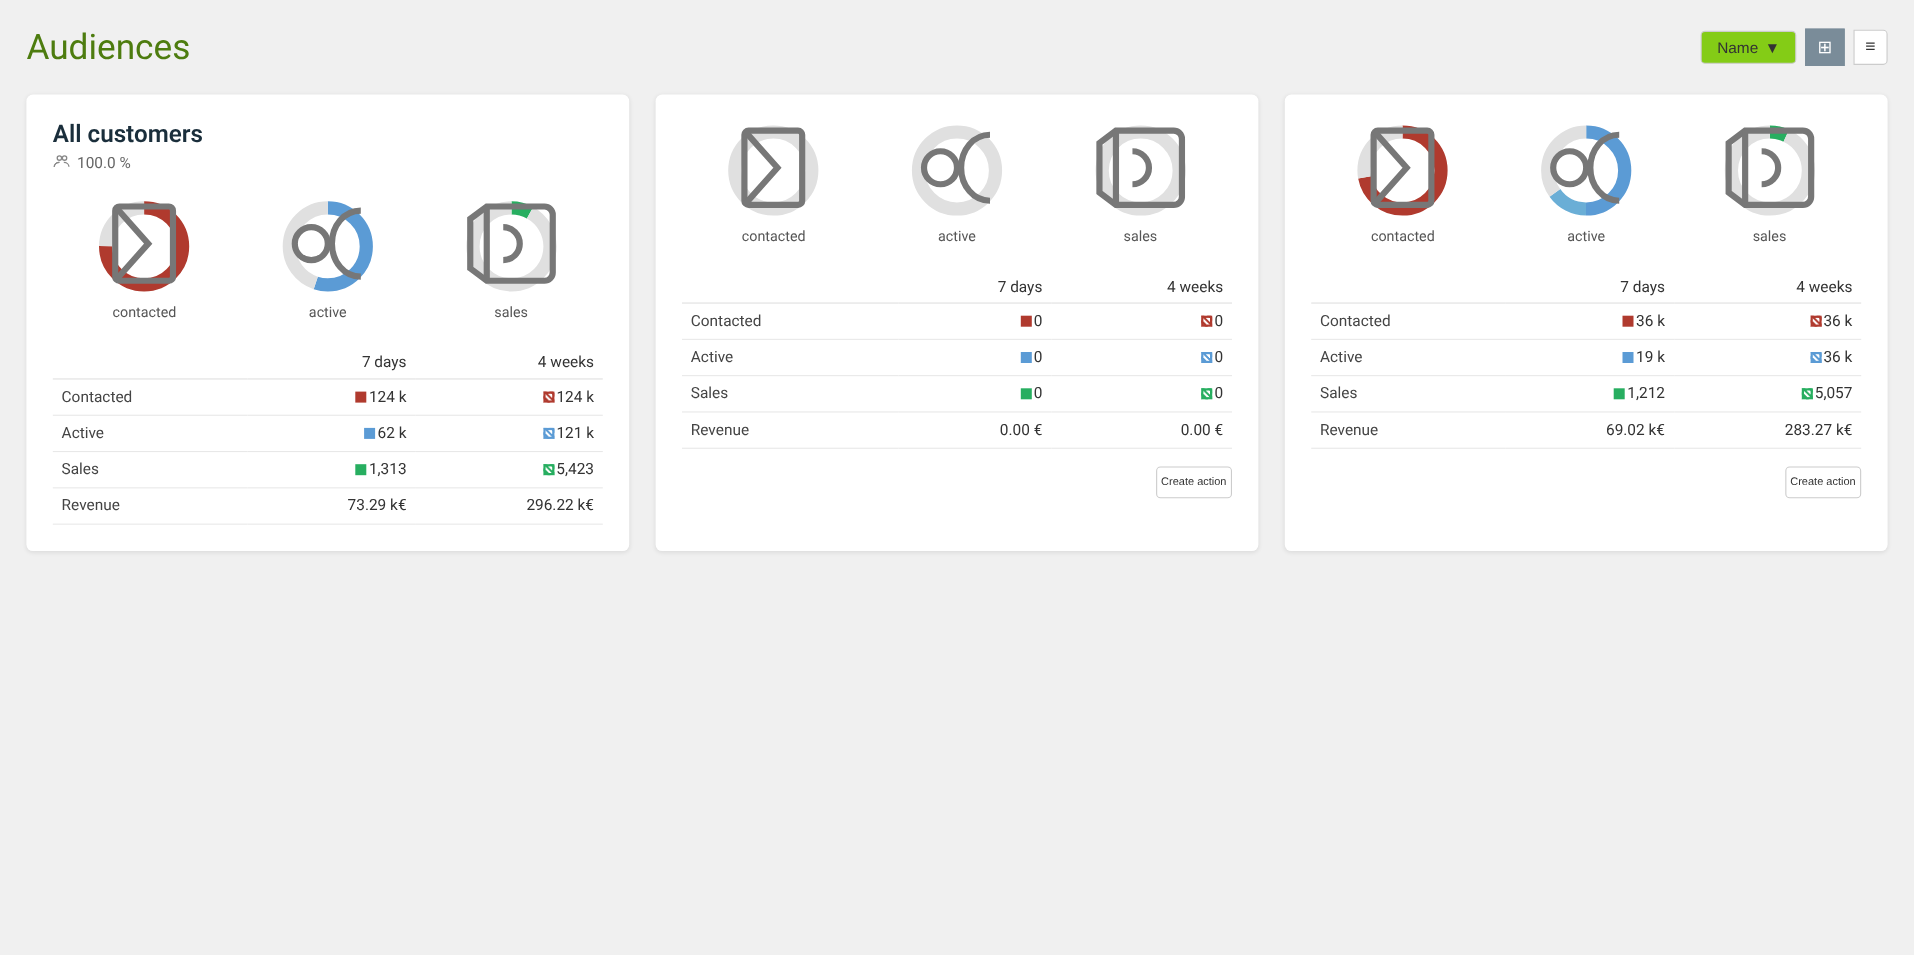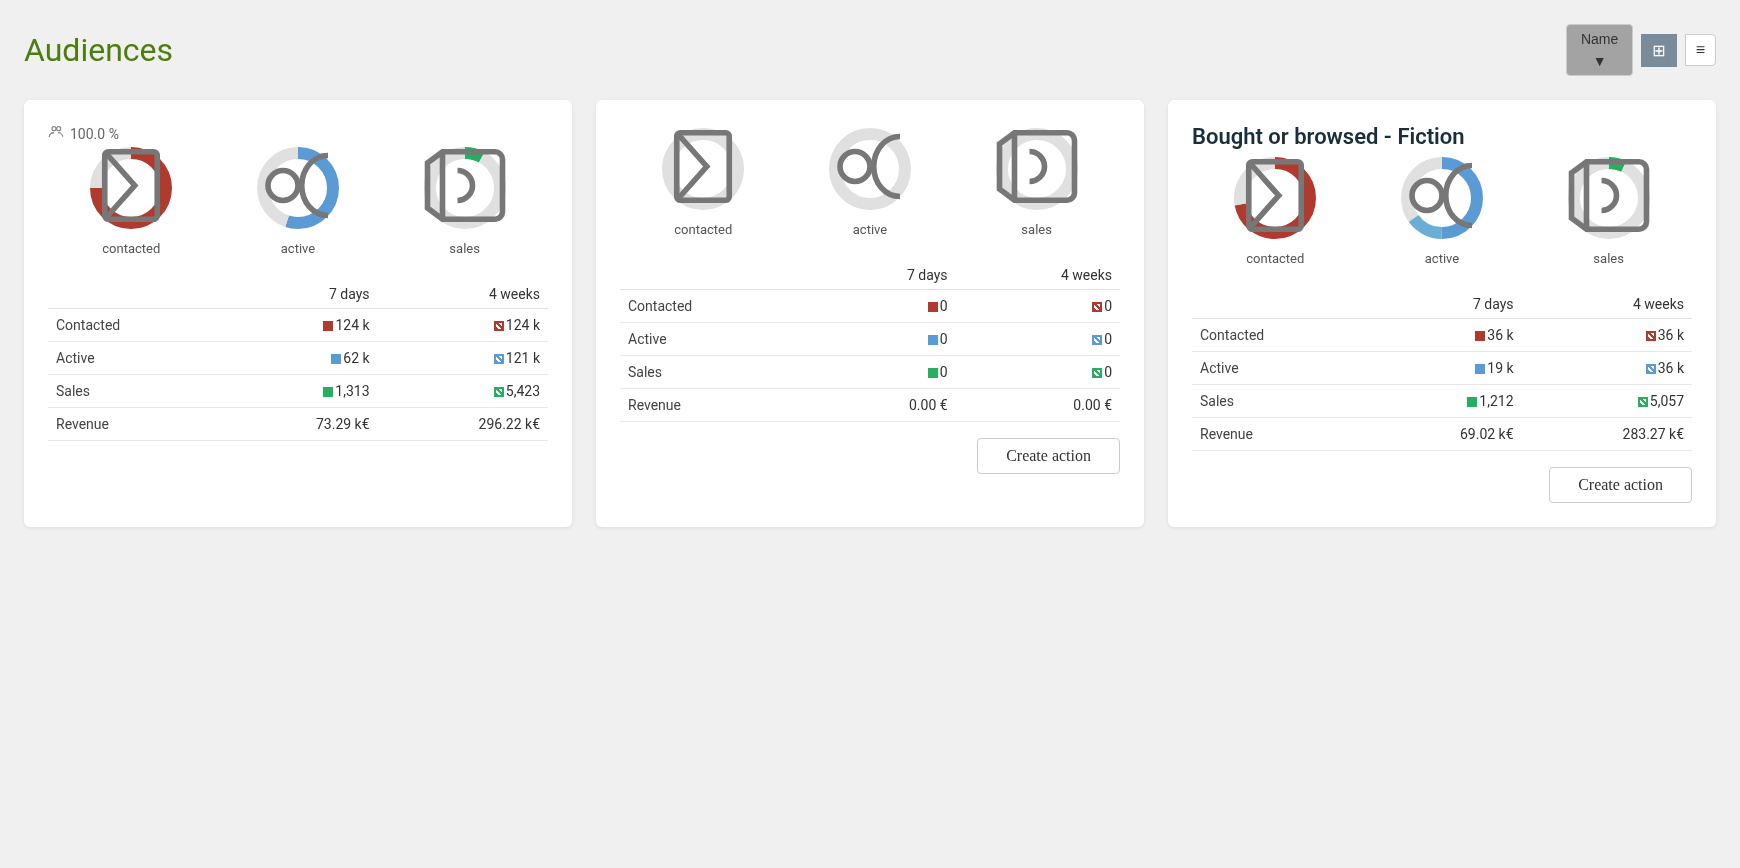--- a/index.html
+++ b/index.html
@@ -26,25 +26,24 @@
       align-items: center;
       gap: 8px;
     }
     .sort-btn {
       display: flex;
       align-items: center;
       gap: 6px;
       padding: 6px 14px;
       border: 1px solid #ccc;
       border-radius: 4px;
-      background: #a3a3a3;
+      background: #84cc16;
       cursor: pointer;
       font-size: 14px;
       color: #333;
-      flex-direction: column;
     }
     .view-btn {
       padding: 6px 10px;
       border: 1px solid #ccc;
       background: white;
       cursor: pointer;
       font-size: 16px;
       color: #333;
     }
     .view-btn.active {
@@ -70,20 +69,21 @@
       font-weight: 600;
       color: #1a2e3b;
       margin-bottom: 4px;
     }
     .card-subtitle {
       display: flex;
       align-items: center;
       gap: 6px;
       font-size: 14px;
       color: #666;
+      margin-bottom: 20px;
     }
     .donut-row {
       display: flex;
       justify-content: space-around;
       align-items: flex-start;
       margin-bottom: 24px;
     }
     .donut-item {
       display: flex;
       flex-direction: column;
@@ -137,47 +137,47 @@
       height: 10px;
       margin-right: 2px;
       vertical-align: middle;
     }
     .card-footer {
       display: flex;
       justify-content: flex-end;
       margin-top: 16px;
     }
     .create-action-btn {
-      padding: 8px 28px;
+      padding: 8px 4px;
       border: 1px solid #ccc;
       border-radius: 4px;
       background: white;
       cursor: pointer;
-      font-size: 16px;
-      color: #333;
-      font-family: Liberation Serif, serif;
+      font-size: 10px;
+      color: #333;
     }
   </style>
 </head>
 <body>
 
 <div class="header">
   <h1 class="page-title">Audiences</h1>
   <div class="header-controls">
     <button class="sort-btn">
       <span>Name</span>
       <span>▼</span>
     </button>
     <button class="view-btn active">⊞</button>
     <button class="view-btn">≡</button>
   </div>
 </div>
 
 <div class="cards-grid" id="cards-container">
 <div class="card">
+      <div class="card-title">All customers</div>
       <div class="card-subtitle">
         <span>
     <svg viewBox="0 0 24 24" width="16" height="16" fill="none" stroke="#888" stroke-width="1.8">
       <circle cx="9" cy="7" r="3"></circle>
       <path d="M2 19c0-3.3 3.1-6 7-6"></path>
       <circle cx="16" cy="7" r="3"></circle>
       <path d="M22 19c0-3.3-3.1-6-7-6"></path>
       <path d="M9 13c-3.9 0-7 2.7-7 6"></path>
     </svg>
   </span>
@@ -308,21 +308,20 @@
             <td>0.00 €</td>
             <td>0.00 €</td>
           </tr>
         </tbody>
       </table>
       <div class="card-footer">
         <button class="create-action-btn">Create action</button>
       </div>
     </div>
     <div class="card">
-      <div class="card-title">Bought or browsed - Fiction</div>
       <div class="donut-row">
         <div class="donut-item">
           <div class="donut-wrapper"><svg viewBox="0 0 90 90" width="90" height="90" style="transform:rotate(-90deg)">
               <circle cx="45" cy="45" r="35" fill="none" stroke="#b03a2e" stroke-width="12" stroke-dasharray="158.34 61.58" stroke-dashoffset="0.00"></circle>
               <circle cx="45" cy="45" r="35" fill="none" stroke="#e0e0e0" stroke-width="12" stroke-dasharray="61.58 158.34" stroke-dashoffset="-158.34"></circle>
             </svg><div class="donut-icon"><svg viewBox="0 0 24 24" width="22" height="22" fill="none" stroke="#777" stroke-width="1.5">
                 <rect x="3" y="5" width="18" height="14" rx="1"></rect>
                 <polyline points="3,5 12,13 21,5"></polyline>
               </svg></div></div>
           <div class="donut-label">contacted</div>

